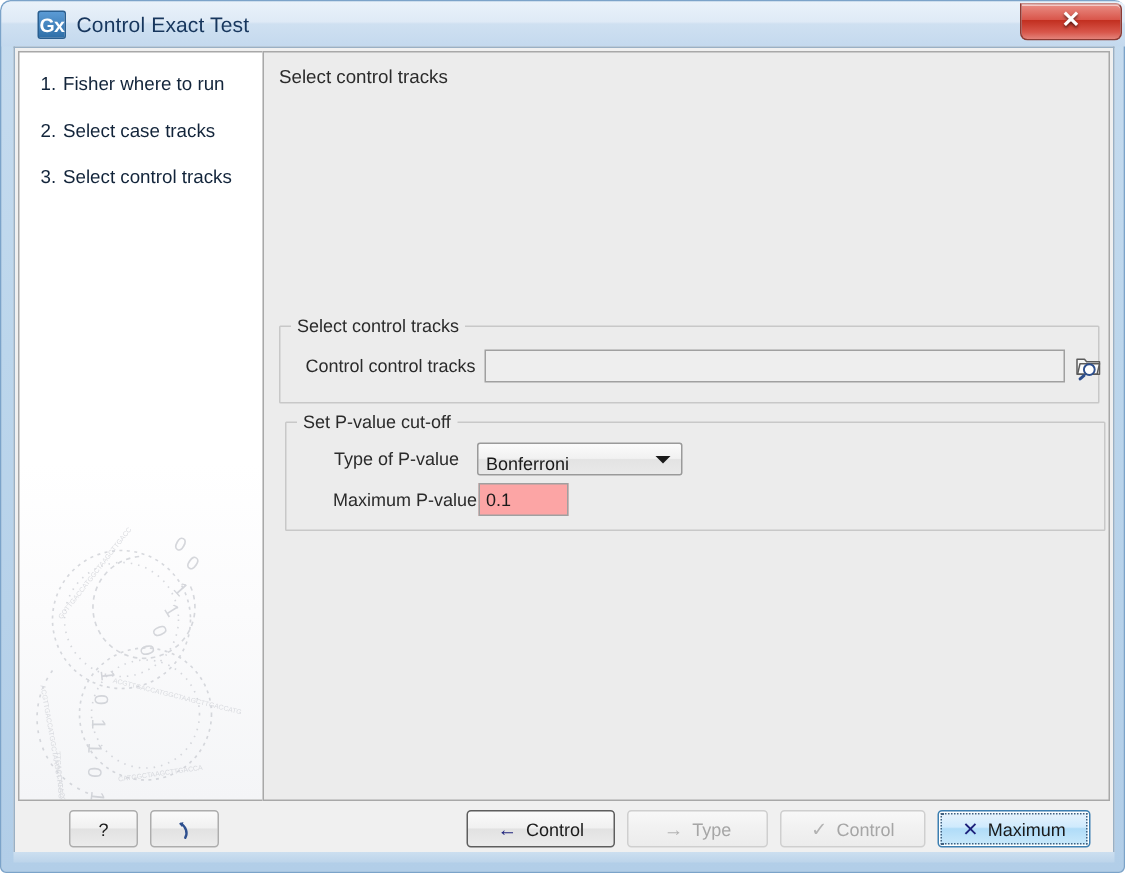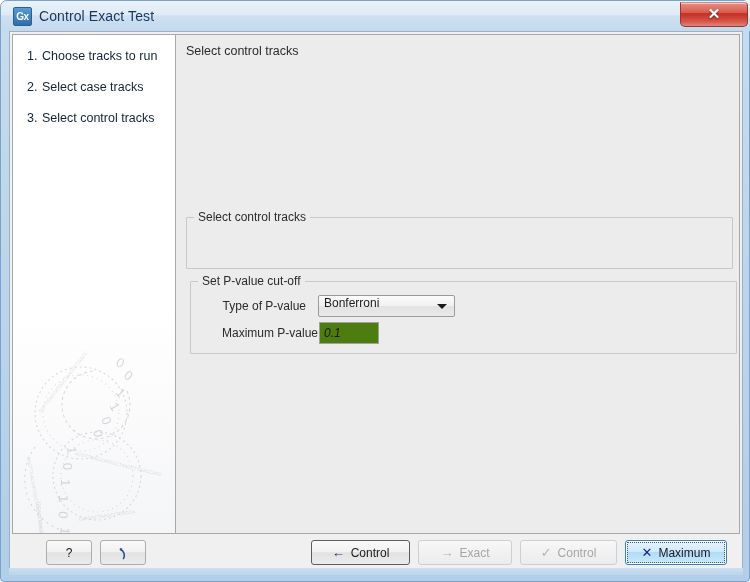--- a/index.html
+++ b/index.html
@@ -38,27 +38,27 @@
     box-sizing: border-box;
     border-radius: 6px 6px 0 0;
     background: linear-gradient(to bottom, #e9f2fa 0%, #dfeaf6 45%, #cfe0f1 50%, #c4d9ee 100%);
     display: flex;
     align-items: center;
     overflow: hidden;
   }
   .title-icon {
     width: 17px;
     height: 17px;
-    margin-left: 12px;
+    margin-left: 24px;
     margin-right: 7px;
     background: linear-gradient(to bottom, #5b9bd5 0%, #2f6fa8 100%);
     border: 1px solid #2a5f90;
     border-radius: 2px;
     color: #ffffff;
-    font-size: 10px;
+    font-size: 13px;
     font-weight: bold;
     line-height: 17px;
     text-align: center;
     letter-spacing: -0.5px;
     flex: none;
   }
   .title-text {
     font-size: 14px;
     color: #17365d;
     letter-spacing: 0.1px;
@@ -199,38 +199,37 @@
     border: 1px solid #a0a0a0;
     background: #eeeeee;
     height: 22px;
     font-family: "Liberation Sans", sans-serif;
     font-size: 12px;
     color: #1a1a1a;
     padding: 0 4px;
     outline: none;
   }
   .textinput.white {
-    background: #4d7c0f;
-    font-style: italic;
+    background: #fca5a5;
   }
   .browse-icon {
     width: 20px;
     height: 20px;
     margin-left: 6px;
     cursor: pointer;
   }
   .combo {
     position: relative;
     box-sizing: border-box;
     height: 22px;
     border: 1px solid #9a9a9a;
     border-radius: 2px;
     background: linear-gradient(to bottom, #fbfbfb 0%, #f1f1f1 48%, #e3e3e3 52%, #e9e9e9 100%);
     display: flex;
-    align-items: flex-start;
+    align-items: flex-end;
     padding: 0 22px 0 5px;
     font-size: 12px;
     color: #1a1a1a;
     cursor: pointer;
     white-space: nowrap;
   }
   .combo-arrow {
     position: absolute;
     right: 7px;
     top: 50%;
@@ -317,21 +316,21 @@
   </div>
 
   <div class="client">
 
     <div class="content">
 
       <div class="sidebar">
         <div class="steps">
           <div class="step">
             <span class="step-num">1.</span>
-            <span>Choose tracks to run</span>
+            <span>Fisher where to run</span>
           </div>
           <div class="step">
             <span class="step-num">2.</span>
             <span>Select case tracks</span>
           </div>
           <div class="step">
             <span class="step-num">3.</span>
             <span>Select control tracks</span>
           </div>
         </div>
@@ -368,20 +367,30 @@
           </g>
         </svg>
       </div>
 
       <div class="main">
         <div class="main-header">Select control tracks</div>
 
         <div class="groupbox" style="left:10px; top:182px; width:547px; height:52px;">
           <div class="group-title">Select control tracks</div>
 
+          <div class="field-row" style="left:7px; top:15px;">
+            <span class="field-label" style="width:123px;">Control control tracks</span>
+            <input class="textinput" type="text" style="width: 387px; margin-left: 6px;" value="">
+            <svg class="browse-icon" viewBox="0 0 20 20">
+              <path d="M2 5.5h5l1.4 1.6H17v8.4H2z" fill="#f7f7f7" stroke="#5b5b5b" stroke-width="1" stroke-linejoin="round"></path>
+              <path d="M4 8.5h13l-1.6 6.9H2.4z" fill="#fcfcfc" stroke="#5b5b5b" stroke-width="1" stroke-linejoin="round"></path>
+              <circle cx="10.2" cy="12.4" r="3.6" fill="#ffffff" stroke="#2d4f8e" stroke-width="1.3"></circle>
+              <line x1="6.6" y1="16.4" x2="4.1" y2="18.6" stroke="#2d4f8e" stroke-width="2" stroke-linecap="round"></line>
+            </svg>
+          </div>
         </div>
 
         <div class="groupbox" style="left:14px; top:246px; width:547px; height:73px;">
           <div class="group-title">Set P-value cut-off</div>
 
           <div class="field-row" style="left:7px; top:13px;">
             <span class="field-label" style="width:108px;">Type of P-value</span>
             <div class="combo" style="width:137px; margin-left:12px;">
               <span>Bonferroni</span>
               <span class="combo-arrow"></span>
@@ -410,21 +419,21 @@
         <span class="lbl"></span>
       </div>
 
       <div class="btn strong" style="left:299px; top:2px; width:99px;">
         <span class="glyph">←</span>
         <span class="lbl">Control</span>
       </div>
 
       <div class="btn disabled" style="left:406px; top:2px; width:94px;">
         <span class="glyph">→</span>
-        <span class="lbl">Exact</span>
+        <span class="lbl">Type</span>
       </div>
 
       <div class="btn disabled" style="left:508px; top:2px; width:97px;">
         <span class="glyph">✓</span>
         <span class="lbl">Control</span>
       </div>
 
       <div class="btn focused" style="left:613px; top:2px; width:102px;">
         <span class="focus-ring"></span>
         <span class="glyph">✕</span>

